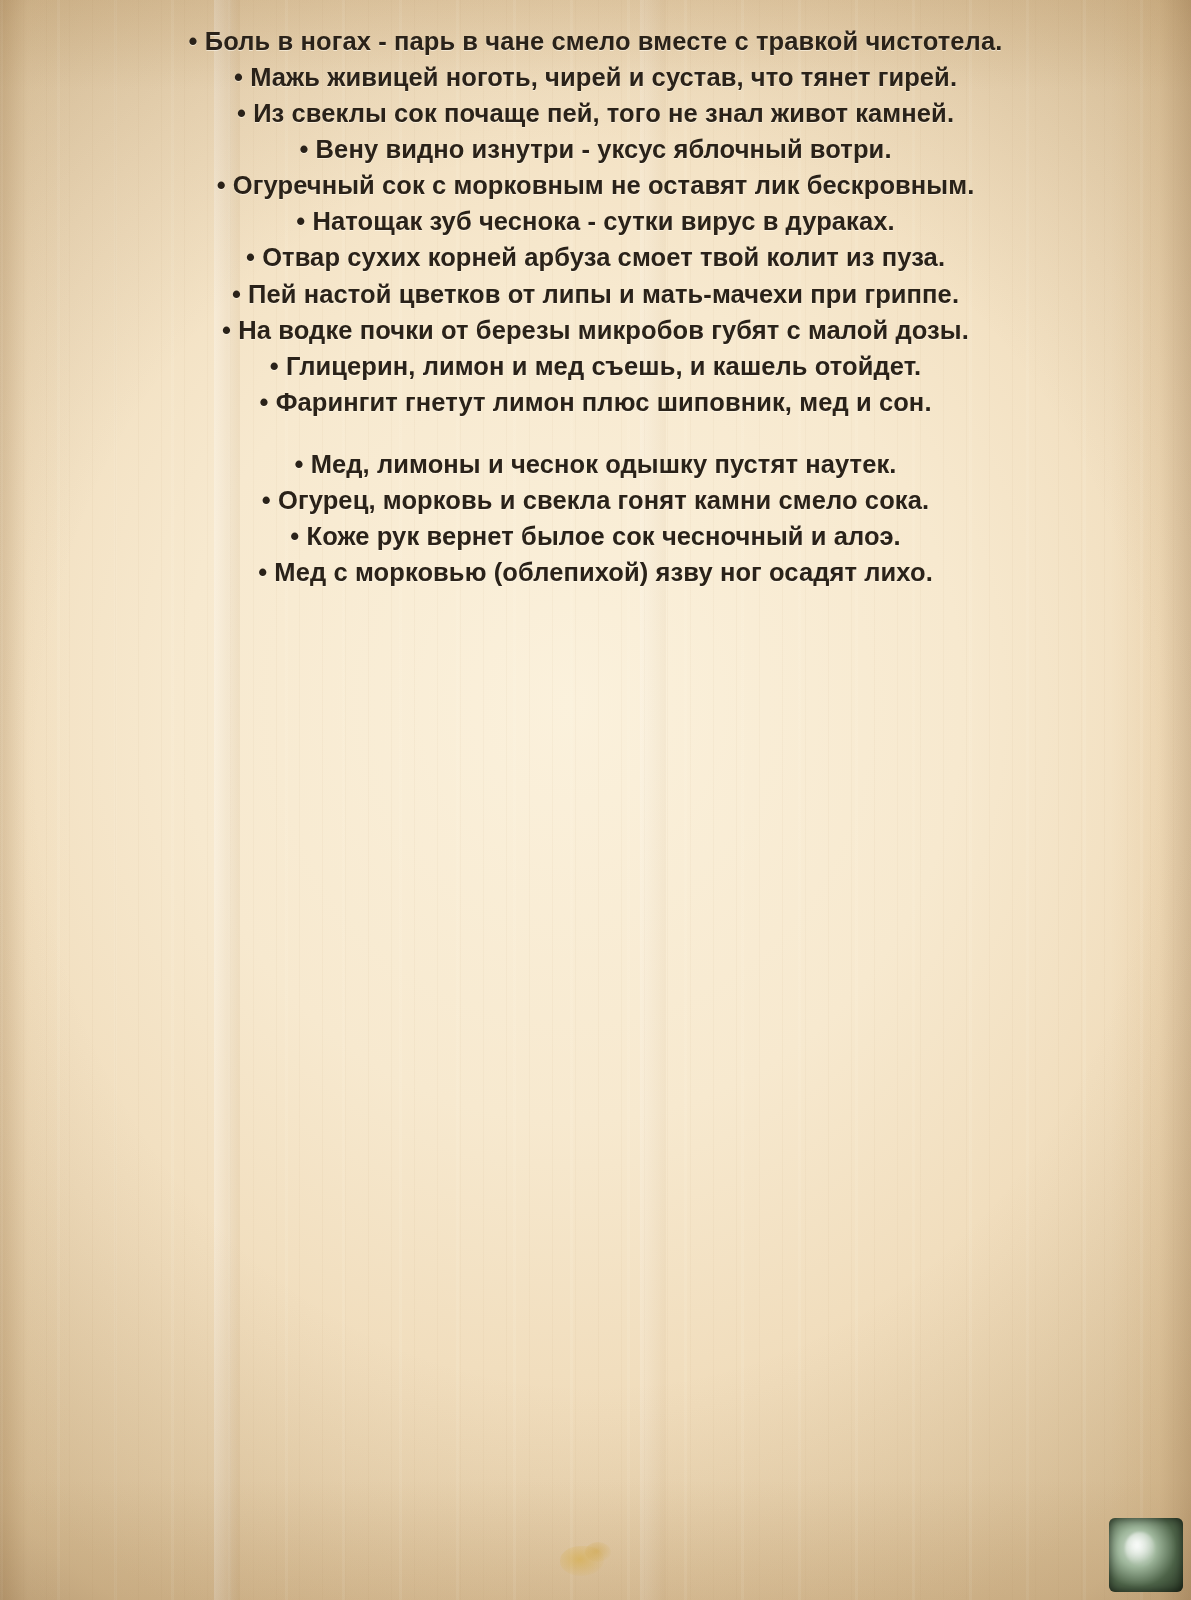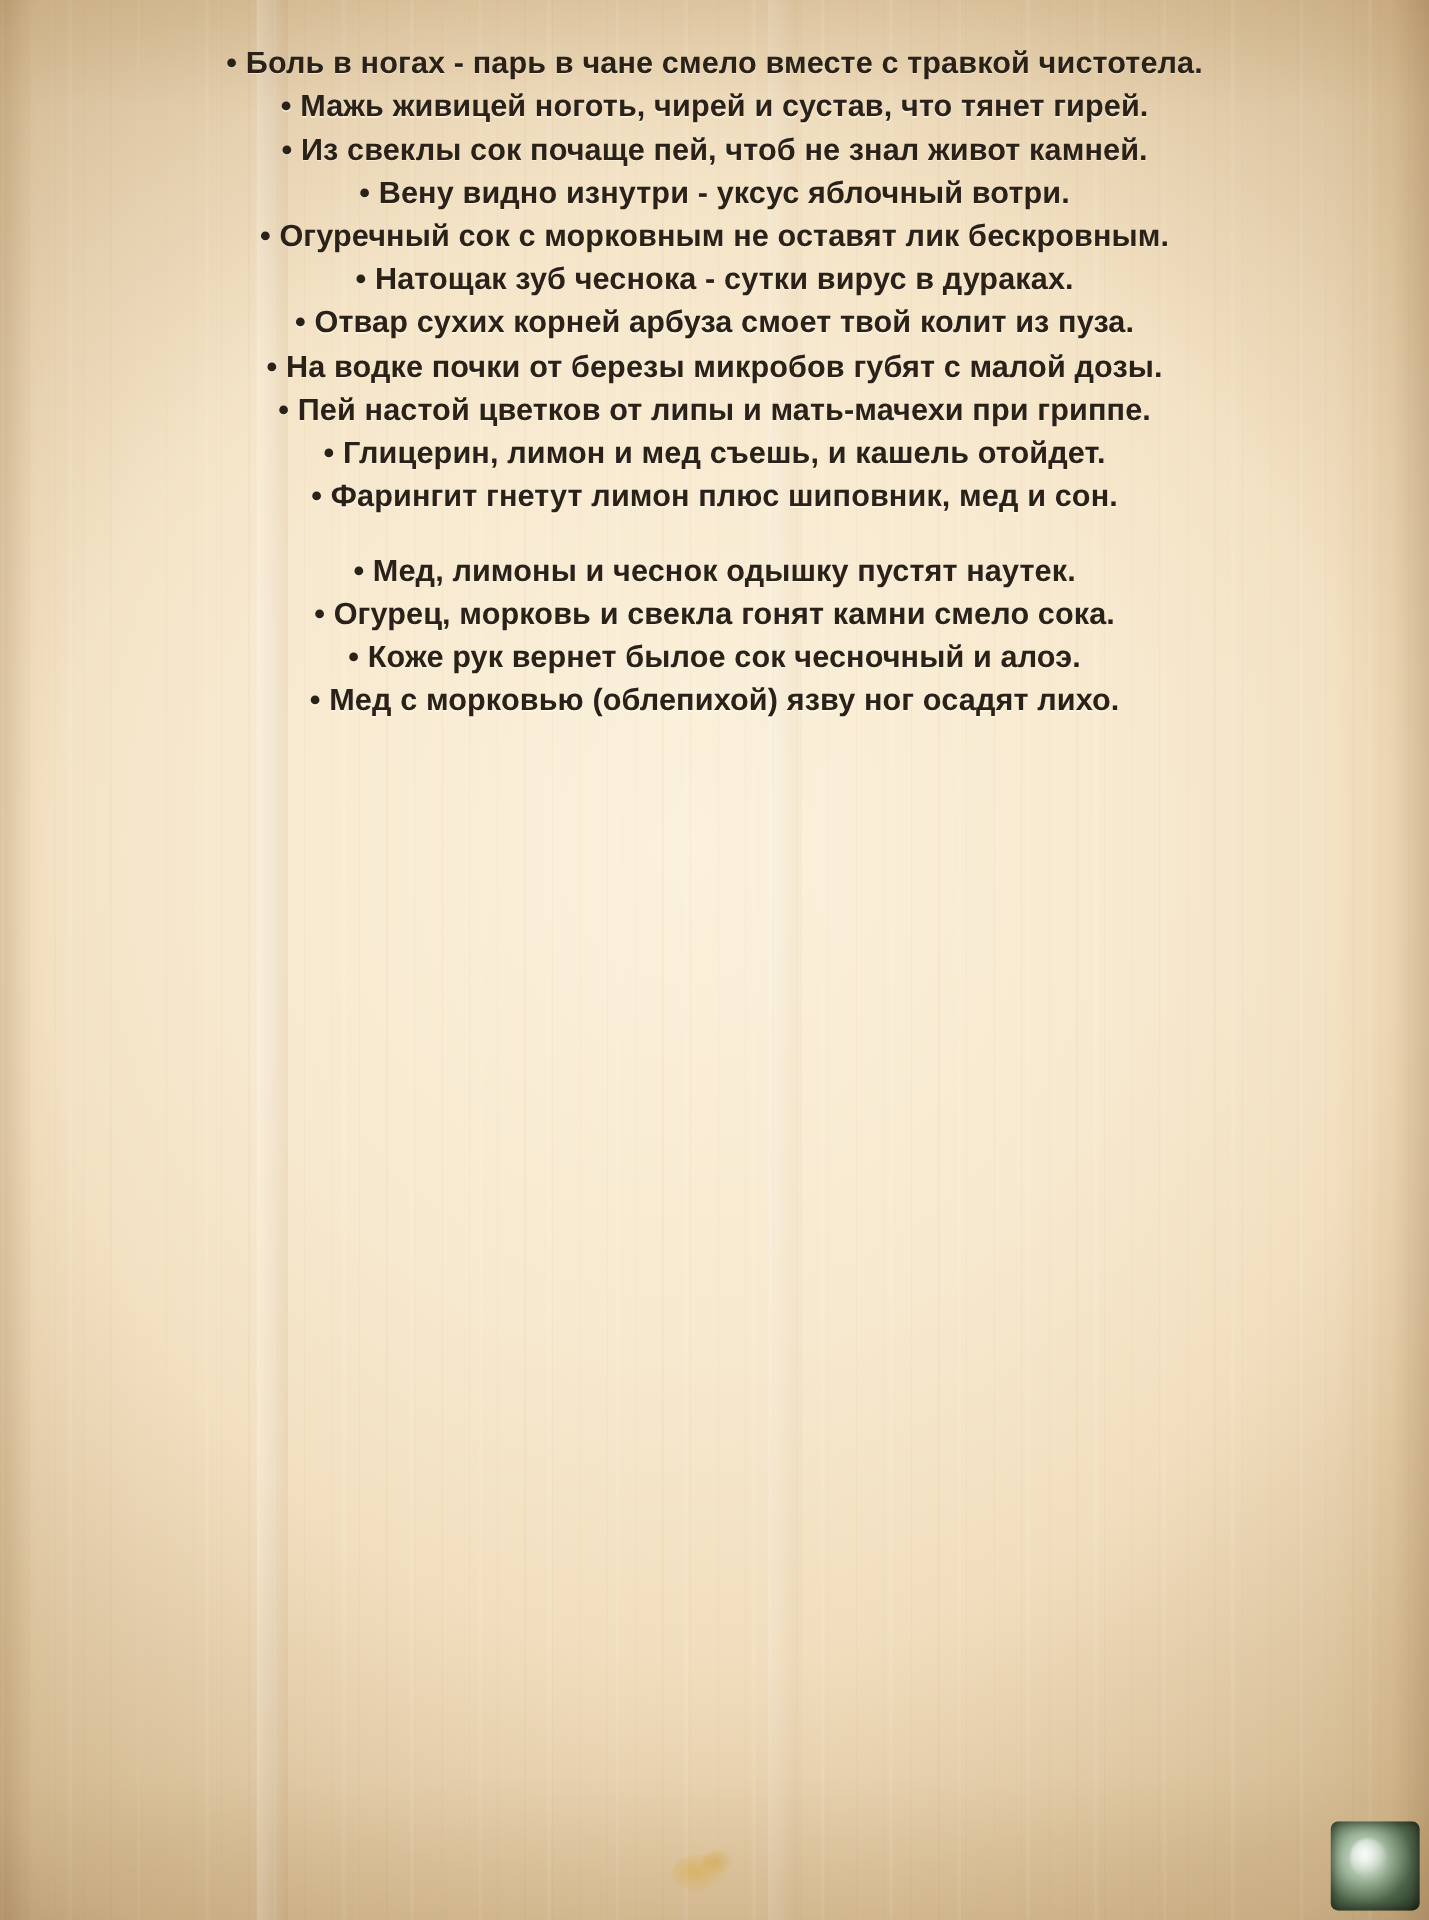--- a/index.html
+++ b/index.html
@@ -73,21 +73,21 @@
 
   .content {
     position: relative;
     padding: 26px 30px 0 30px;
     box-sizing: border-box;
     z-index: 3;
   }
 
   ul.tips {
     list-style: none;
-    margin: 12px;
+    margin: 0;
     padding: 0;
   }
 
   ul.tips li {
     position: relative;
     margin: 0 0 6px 0;
     padding: 0 18px;
     text-align: center;
     font-size: 25.5px;
     line-height: 1.18;
@@ -159,27 +159,27 @@
 
 <div class="page">
   <div class="streaks"></div>
   <div class="fold f1"></div>
   <div class="fold f2"></div>
 
   <div class="content">
     <ul class="tips" id="tips-list">
         <li><span class="bullet">•</span> <span>Боль в ногах - парь в чане смело вместе с травкой чистотела.</span></li>
         <li><span class="bullet">•</span> <span>Мажь живицей ноготь, чирей и сустав, что тянет гирей.</span></li>
-        <li><span class="bullet">•</span> <span>Из свеклы сок почаще пей, чтоб не знал живот камней.</span></li>
+        <li><span class="bullet">•</span> <span>Из свеклы сок почаще пей, того не знал живот камней.</span></li>
         <li><span class="bullet">•</span> <span>Вену видно изнутри - уксус яблочный вотри.</span></li>
         <li><span class="bullet">•</span> <span>Огуречный сок с морковным не оставят лик бескровным.</span></li>
         <li><span class="bullet">•</span> <span>Натощак зуб чеснока - сутки вирус в дураках.</span></li>
         <li><span class="bullet">•</span> <span>Отвар сухих корней арбуза смоет твой колит из пуза.</span></li>
+        <li><span class="bullet">•</span> <span>Пей настой цветков от липы и мать-мачехи при гриппе.</span></li>
         <li><span class="bullet">•</span> <span>На водке почки от березы микробов губят с малой дозы.</span></li>
-        <li><span class="bullet">•</span> <span>Пей настой цветков от липы и мать-мачехи при гриппе.</span></li>
         <li><span class="bullet">•</span> <span>Глицерин, лимон и мед съешь, и кашель отойдет.</span></li>
         <li><span class="bullet">•</span> <span>Фарингит гнетут лимон плюс шиповник, мед и сон.</span></li>
         <li class="spacer"></li>
         <li><span class="bullet">•</span> <span>Мед, лимоны и чеснок одышку пустят наутек.</span></li>
         <li><span class="bullet">•</span> <span>Огурец, морковь и свекла гонят камни смело сока.</span></li>
         <li><span class="bullet">•</span> <span>Коже рук вернет былое сок чесночный и алоэ.</span></li>
         <li><span class="bullet">•</span> <span>Мед с морковью (облепихой) язву ног осадят лихо.</span></li>
       </ul>
   </div>
 

